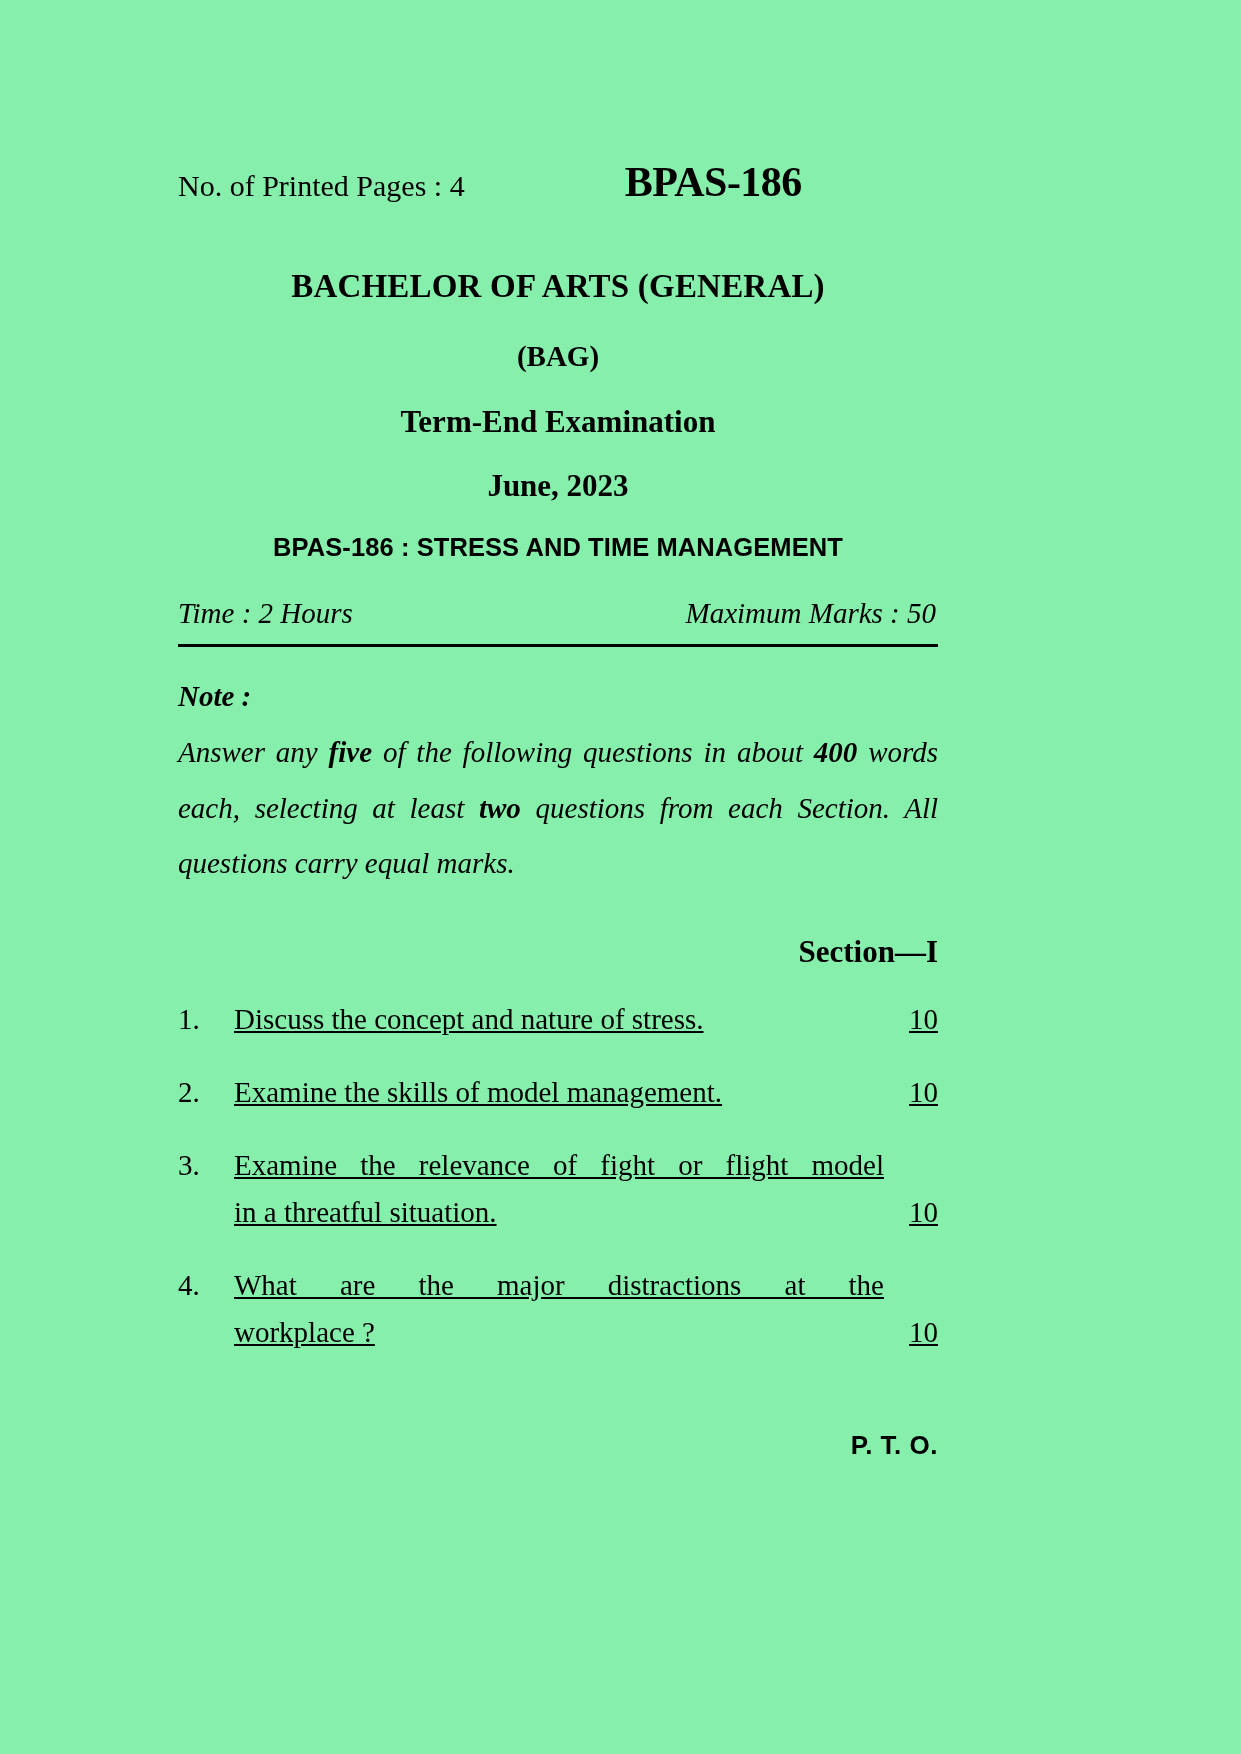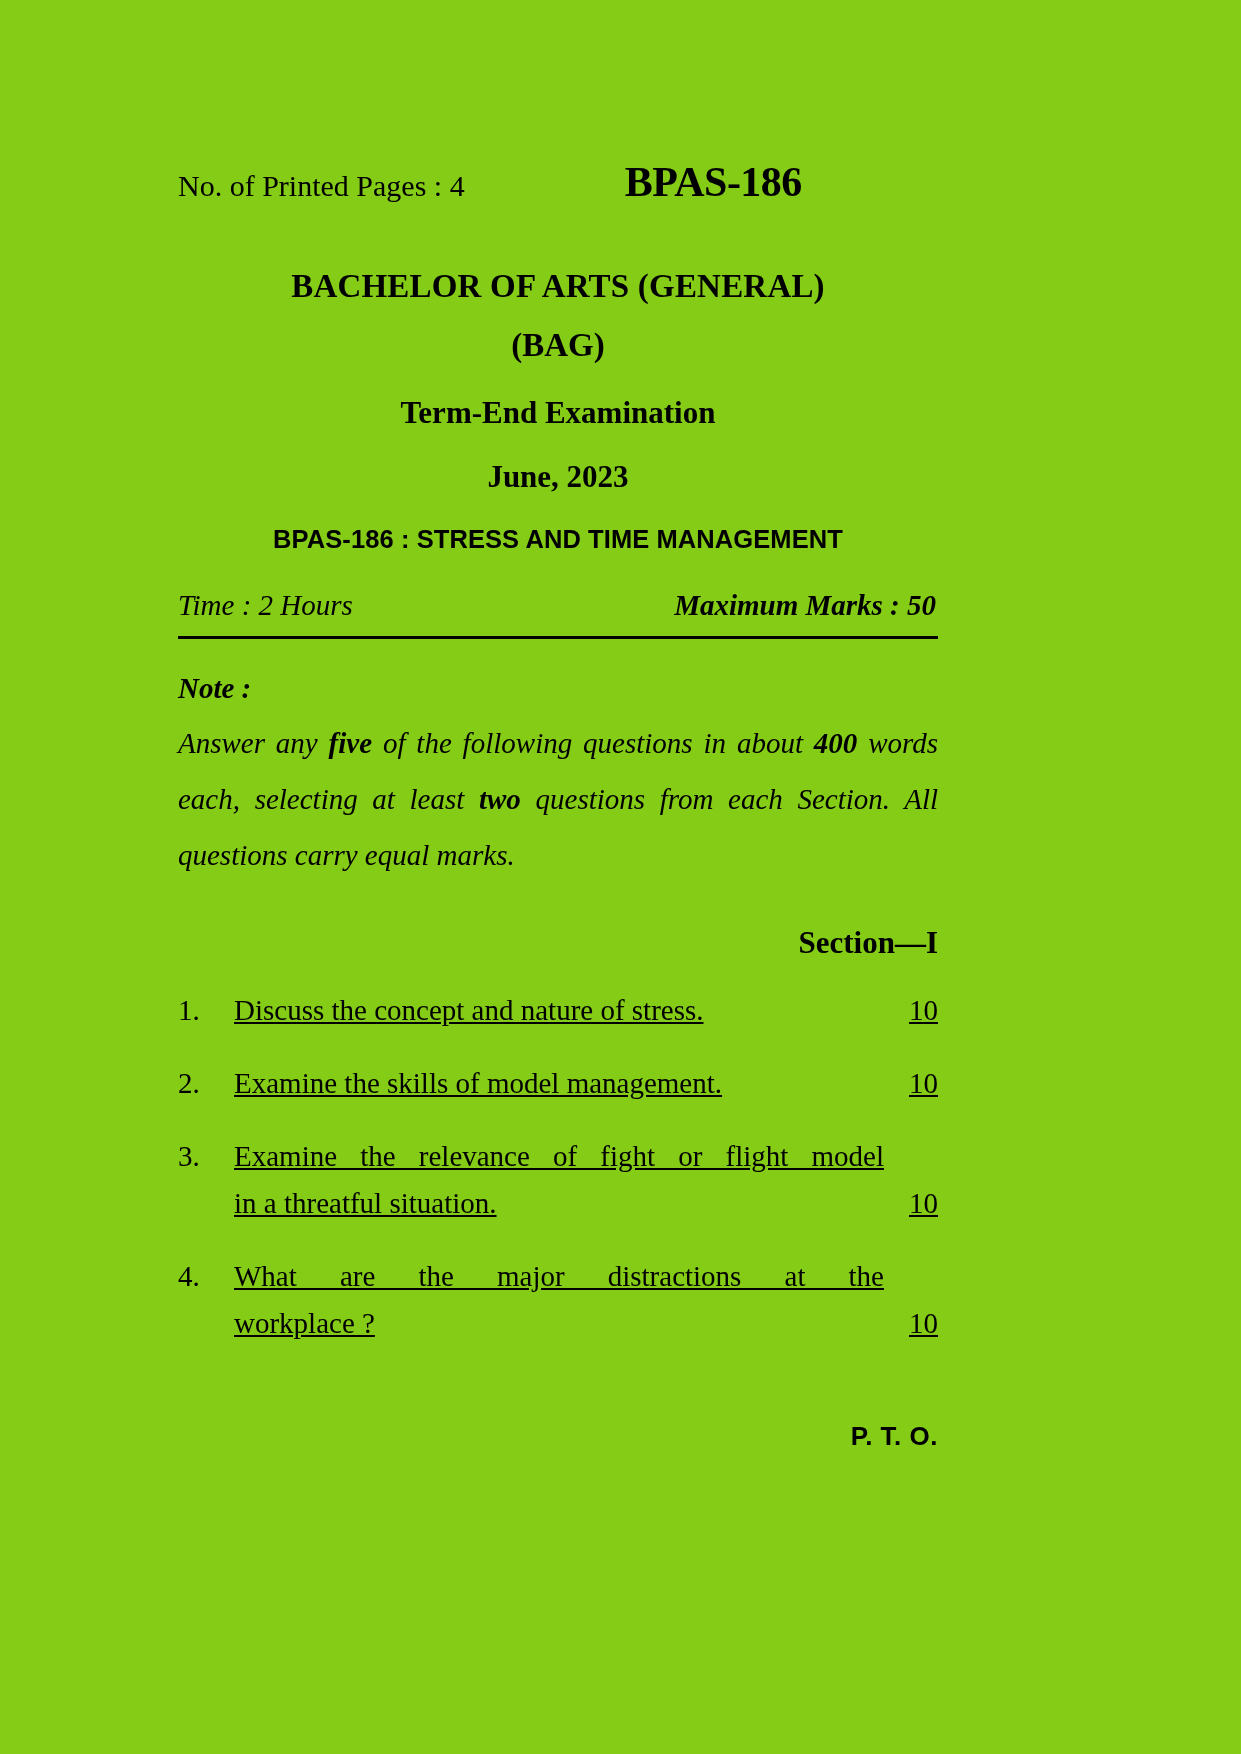--- a/index.html
+++ b/index.html
@@ -4,21 +4,21 @@
 <style>
   html, body {
     margin: 0;
     padding: 0;
     background: #ffffff;
   }
   .page {
     position: relative;
     width: 1241px;
     height: 1754px;
-    background: #84cc16;
+    background: #86efac;
     margin: 0 auto;
     overflow: hidden;
     font-family: "Liberation Serif", serif;
     color: #000000;
   }
   .sheet {
     position: absolute;
     left: 178px;
     top: 0;
     width: 760px;
@@ -52,24 +52,24 @@
     text-align: center;
     margin-top: 52px;
   }
   .t-degree {
     font-size: 33px;
     font-weight: bold;
     letter-spacing: 0.2px;
     line-height: 1.35;
   }
   .t-abbr {
-    font-size: 33px;
+    font-size: 29px;
     font-weight: bold;
     line-height: 1.35;
-    margin-top: 14px;
+    margin-top: 28px;
   }
   .t-exam {
     font-size: 31px;
     font-weight: bold;
     margin-top: 26px;
     line-height: 1.3;
   }
   .t-session {
     font-size: 31px;
     font-weight: bold;
@@ -88,21 +88,21 @@
   
   .meta-row {
     display: flex;
     justify-content: space-between;
     align-items: baseline;
     margin-top: 34px;
     font-style: italic;
     font-size: 29px;
   }
   .meta-left { white-space: nowrap; }
-  .meta-right { white-space: nowrap; padding-right: 2px; font-weight: bold; }
+  .meta-right { white-space: nowrap; padding-right: 2px; }
 
   .rule {
     border: none;
     border-top: 3px solid #000;
     margin: 14px 0 0 0;
     width: 100%;
   }
 
   
   .note-block {

